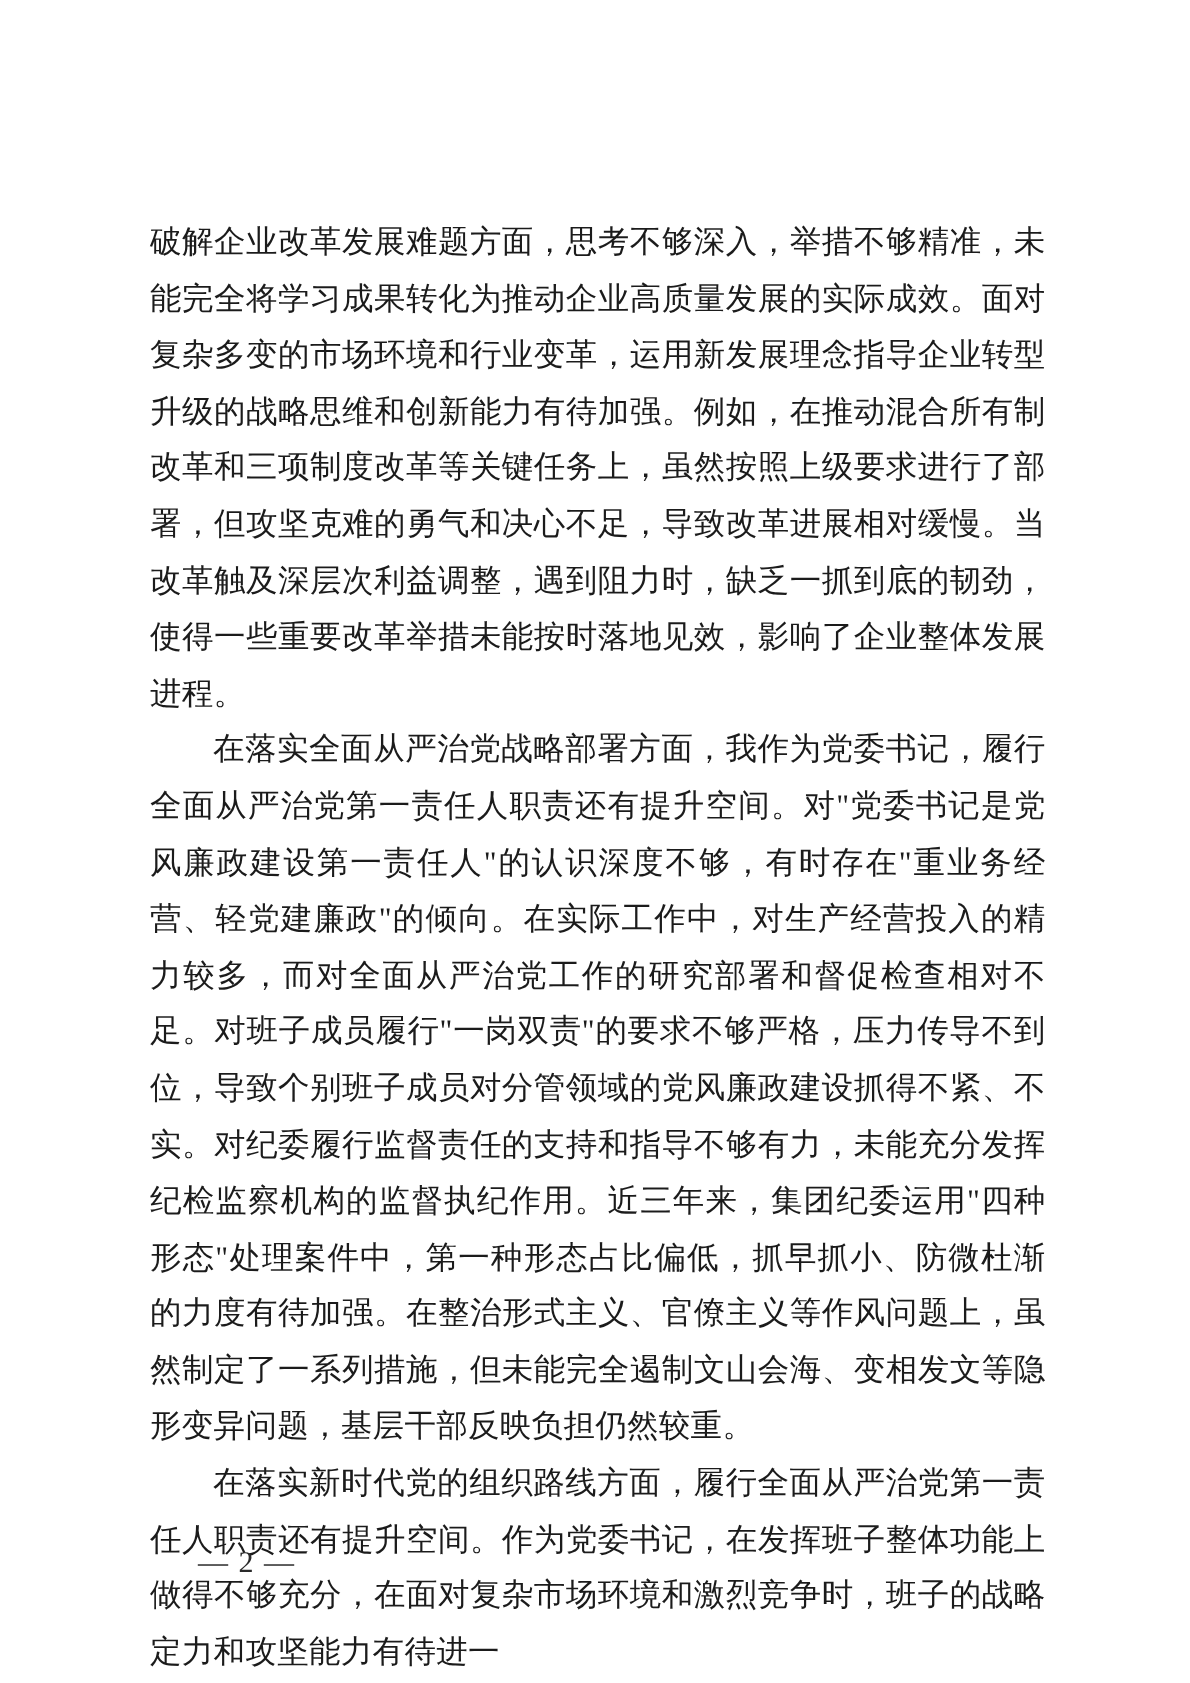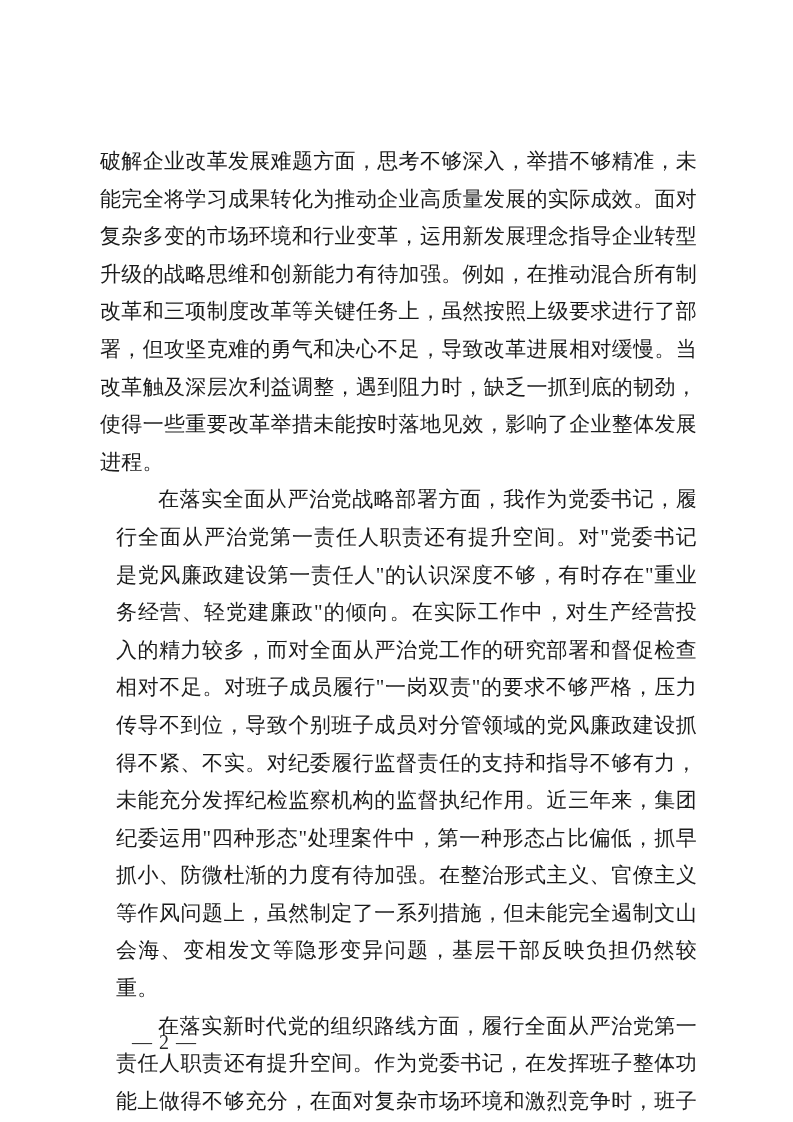--- a/index.html
+++ b/index.html
@@ -26,21 +26,20 @@
     text-align: justify;
     text-justify: inter-ideograph;
     letter-spacing: 0.2px;
   }
   .doc-body p {
     margin: 0;
     padding: 0;
   }
   .doc-body p.indent {
     text-indent: 2em;
-    margin-left: 16px;
   }
   .page-number {
     position: absolute;
     left: 132px;
     top: 1031px;
     font-size: 20px;
     line-height: 22px;
     color: #2a2a2a;
     letter-spacing: 1px;
     white-space: pre;

